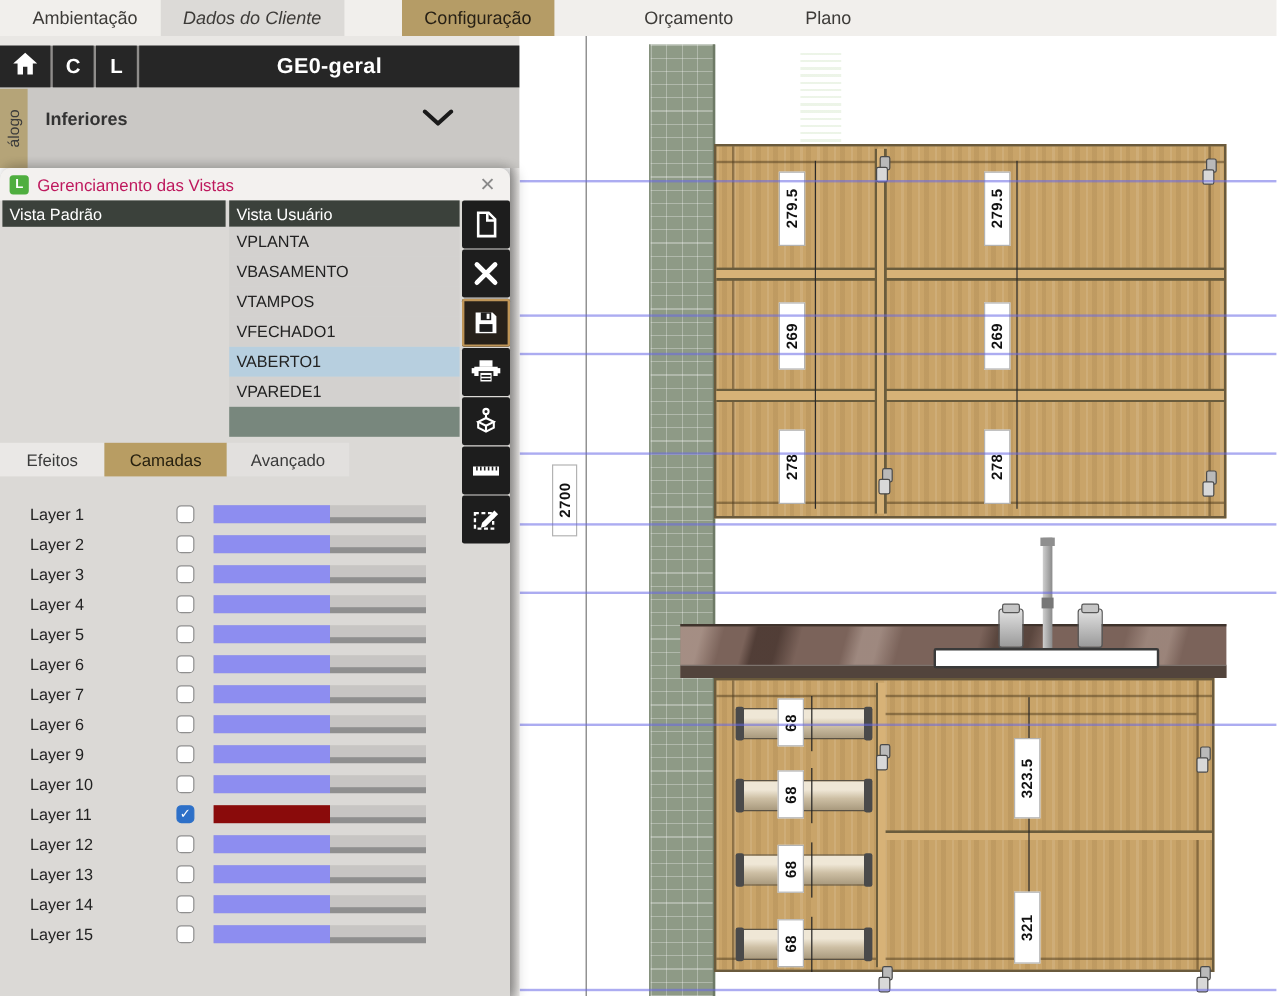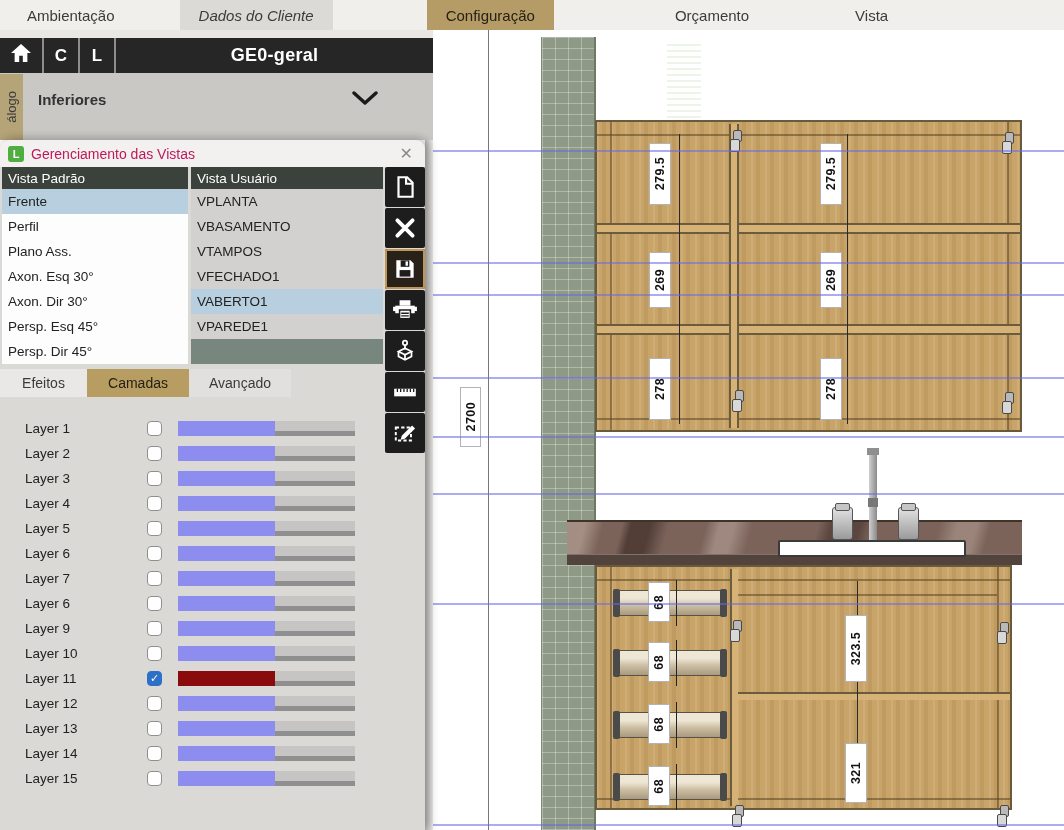--- a/index.html
+++ b/index.html
@@ -1,19 +1,19 @@
 <!DOCTYPE html>
 <html><head>
 <meta charset="utf-8">
 <style>
   html,body{margin:0;padding:0;background:#fff;}
   #root{position:relative;width:1064px;height:830px;overflow:hidden;
         font-family:"Liberation Sans",sans-serif;background:#fff;-webkit-font-smoothing:antialiased;}
   
-  #tabbar{position:absolute;left:0;top:0;width:1064px;height:30px;background:#f1efec;display:flex;align-items:stretch;gap:46px;}
+  #tabbar{position:absolute;left:0;top:0;width:1064px;height:30px;background:#f1efec;display:flex;align-items:stretch;}
   .tab{display:flex;align-items:center;padding:0 19px;font-size:15px;color:#3d3b38;cursor:default;white-space:nowrap;}
   .tab.muted{background:#dcdad7;font-style:italic;}
   .tab.active{background:#b59c66;color:#272015;margin-left:48px;}
   .tab:nth-child(1){margin-left:8px;}
   .tab:nth-child(4){margin-left:56px;}
   .tab:nth-child(5){margin-left:22px;}
   #tabbar-underlay{position:absolute;left:0;top:30px;width:433px;height:8px;background:#e9e7e4;}
   
   #blackbar{position:absolute;left:0;top:38px;width:433px;height:35px;background:#8f8d8b;display:flex;gap:2px;}
   .bb-btn{background:#262626;display:flex;align-items:center;justify-content:center;color:#fff;font-weight:bold;font-size:17px;}
@@ -103,21 +103,21 @@
 </head>
 <body>
 
 <div id="root">
 
   <div id="tabbar">
       <div class="tab">Ambientação</div>
       <div class="tab muted">Dados do Cliente</div>
       <div class="tab active">Configuração</div>
       <div class="tab">Orçamento</div>
-      <div class="tab">Vista</div>
+      <div class="tab">Plano</div>
     </div>
   <div id="tabbar-underlay"></div>
 
   <div id="blackbar">
     <div class="bb-btn" id="bb-home">
       <span>
         <svg width="22" height="20" viewBox="0 0 24 22">
             <path d="M12 1l11 10h-4v10h-5v-7h-4v7H5V11H1z" fill="#fff"></path>
           </svg>
       </span>
@@ -254,29 +254,20 @@
 
   <div id="dialog">
     <div id="dlg-titlebar">
       <div id="dlg-icon">L</div>
       <div id="dlg-title">Gerenciamento das Vistas</div>
       <div id="dlg-close">✕</div>
     </div>
 
     <div class="viewcol" id="col-std">
       <div class="col-header">Vista Padrão</div>
-      <div id="std-rows">
-          <div class="vrow sel">Frente</div>
-          <div class="vrow">Perfil</div>
-          <div class="vrow">Plano Ass.</div>
-          <div class="vrow">Axon. Esq 30°</div>
-          <div class="vrow">Axon. Dir 30°</div>
-          <div class="vrow">Persp. Esq 45°</div>
-          <div class="vrow">Persp. Dir 45°</div>
-        </div>
     </div>
     <div class="viewcol" id="col-usr">
       <div class="col-header">Vista Usuário</div>
       <div id="usr-rows">
           <div class="vrow">VPLANTA</div>
           <div class="vrow">VBASAMENTO</div>
           <div class="vrow">VTAMPOS</div>
           <div class="vrow">VFECHADO1</div>
           <div class="vrow sel">VABERTO1</div>
           <div class="vrow">VPAREDE1</div>

